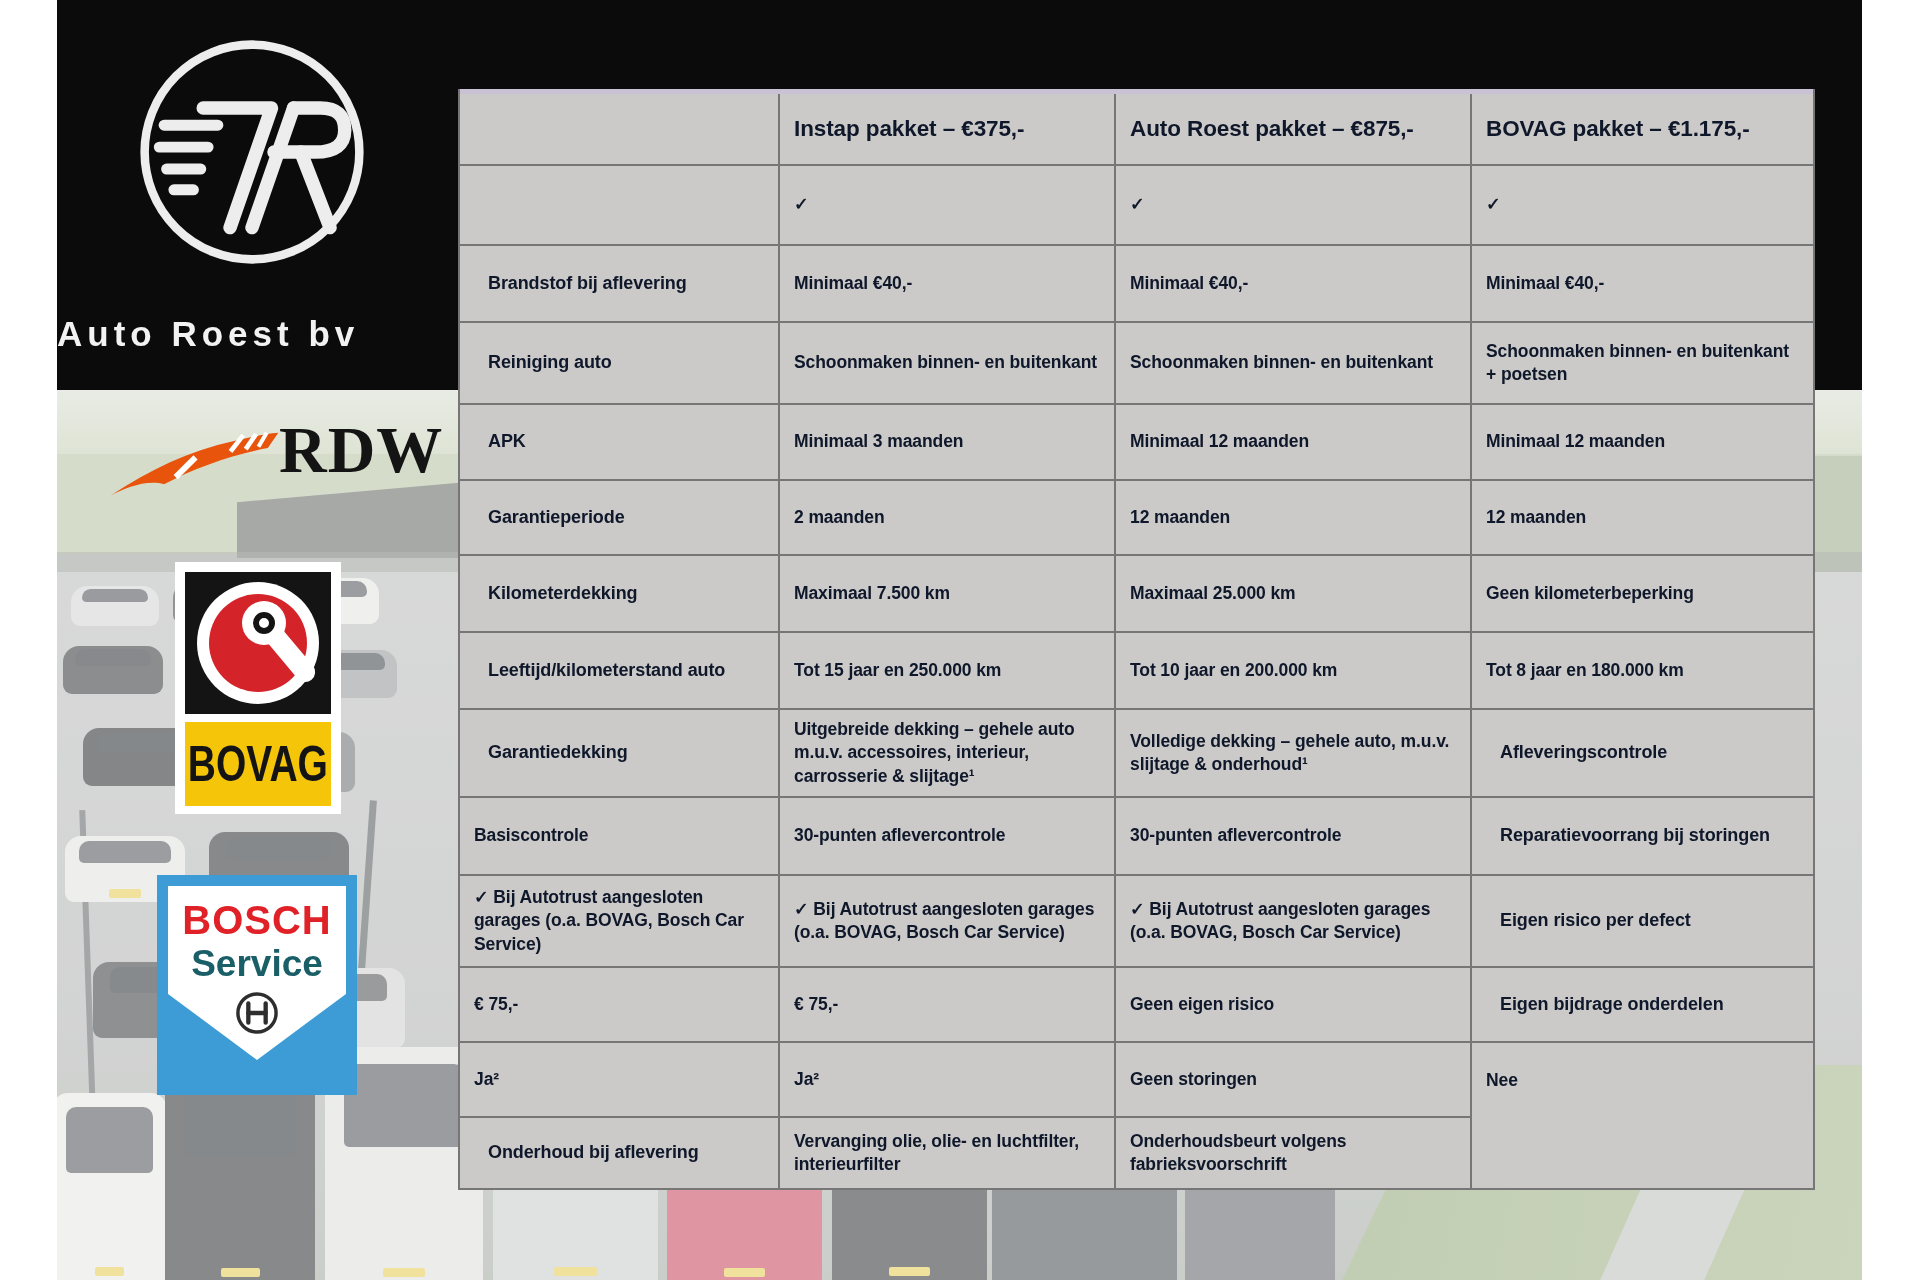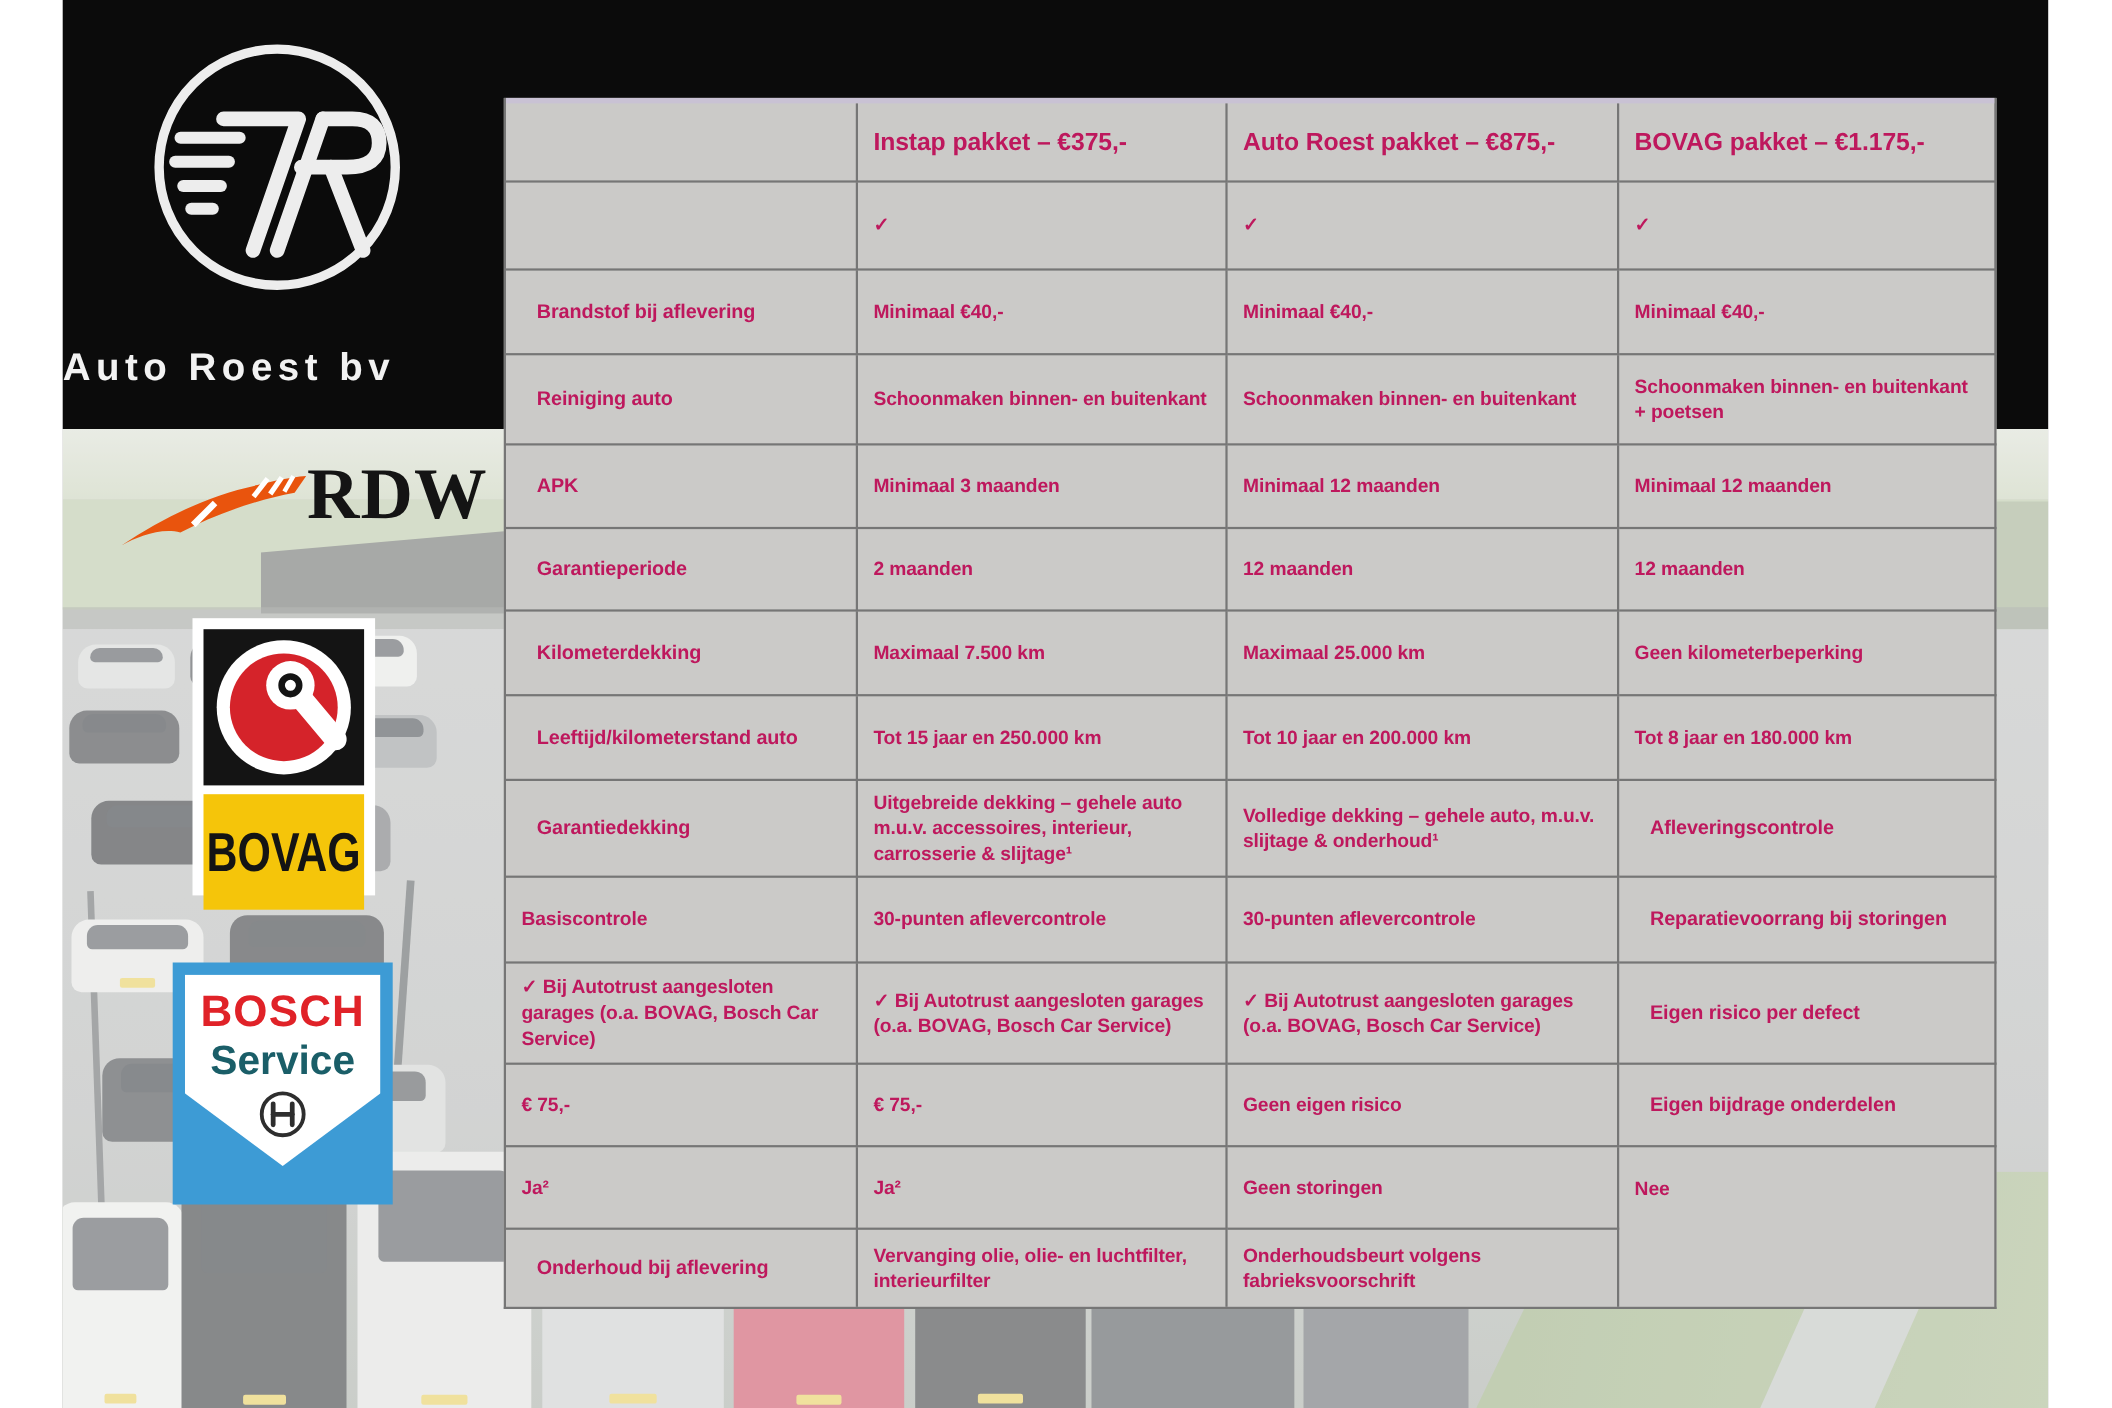--- a/index.html
+++ b/index.html
@@ -51,39 +51,39 @@
   .bv-white{position:absolute;left:50%;top:50%;width:122px;height:122px;border-radius:50%;
             background:#ffffff;transform:translate(-50%,-50%);}
   .bv-red{position:absolute;left:50%;top:50%;width:98px;height:98px;border-radius:50%;
           background:#d5232a;transform:translate(-50%,-50%);}
   .bv-needle{position:absolute;left:54%;top:36%;width:20px;height:74px;background:#ffffff;
              border-radius:10px;transform-origin:top center;transform:translateX(-50%) rotate(-40deg);}
   .bv-pivot{position:absolute;left:54%;top:36%;width:44px;height:44px;border-radius:50%;background:#ffffff;
             transform:translate(-50%,-50%);}
   .bv-pivot::after{content:'';position:absolute;left:50%;top:50%;width:10px;height:10px;border-radius:50%;
             border:6px solid #141414;transform:translate(-50%,-50%);}
-  .bv-band{margin-top:8px;height:105px;background:#f5c50a;display:flex;align-items:center;justify-content:center;}
+  .bv-band{margin-top:8px;height:84px;background:#f5c50a;display:flex;align-items:center;justify-content:center;}
   .bv-band span{font-size:50px;font-weight:800;color:#141414;transform:scaleX(.78);letter-spacing:0px;}
 
   
   .logo-bosch{position:absolute;left:157px;top:875px;width:200px;height:220px;background:#3d9bd5;z-index:6;}
   .bo-inner{position:absolute;left:11px;top:11px;width:178px;height:174px;background:#ffffff;
             clip-path:polygon(0 0,100% 0,100% 62%,50% 100%,0 62%);text-align:center;}
   .bo-bosch{margin-top:12px;font-size:40px;font-weight:800;color:#e02228;letter-spacing:1px;}
   .bo-service{margin-top:0;font-size:37px;font-weight:bold;color:#1a5e68;}
   .bo-armature{margin-top:2px;}
 
   
   .pkg-table{position:absolute;left:458px;top:89px;width:1357px;z-index:8;background:#cbcac8;
              border:2px solid #767676;border-top:none;box-sizing:border-box;}
   .accent{height:5px;background:#c9c2d4;}
   .grid{display:grid;grid-template-columns:320px 336px 356px 343px;
         grid-template-rows:72px 80px 77px 82px 76px 75px 77px 77px 88px 78px 92px 75px 75px 70px;}
   .cell{display:flex;align-items:center;box-sizing:border-box;border-right:2px solid #767676;
-        border-bottom:2px solid #767676;padding:6px 14px;color:#be185d;font-weight:bold;
+        border-bottom:2px solid #767676;padding:6px 14px;color:#0f172a;font-weight:bold;
         font-size:17.5px;line-height:1.32;letter-spacing:-0.1px;}
   .cell:nth-child(4n){border-right:none;}
   .grid .cell:nth-last-child(-n+4){border-bottom:none;}
   .th{font-size:22.5px;}
   .rowlab{font-size:18px;padding-left:28px;}
 </style>
 </head>
 <body>
 
 <div class="page">

